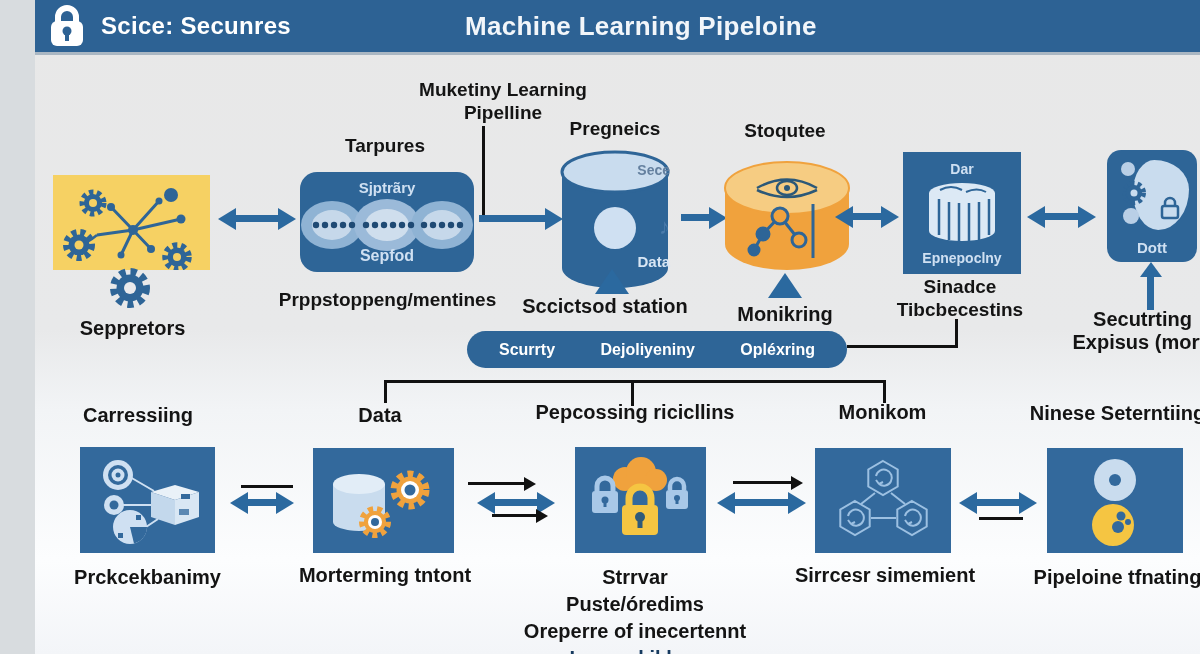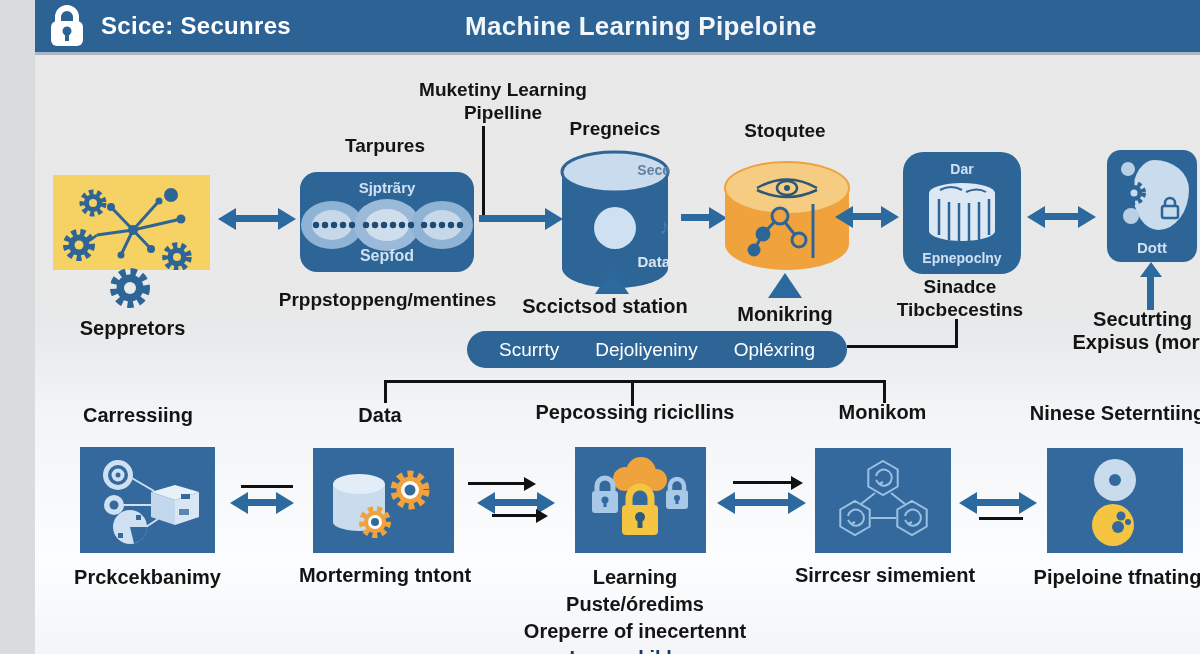--- a/index.html
+++ b/index.html
@@ -33,21 +33,21 @@
      width:0;height:0;border-top:7px solid transparent;border-bottom:7px solid transparent;border-left:12px solid #111;}
   .kv{position:absolute;width:3px;background:#111;}
   
   .va{position:absolute;width:7px;background:#2b699f;}
   .va::before{content:"";position:absolute;top:-15px;left:50%;transform:translateX(-50%);
      width:0;height:0;border-left:11px solid transparent;border-right:11px solid transparent;border-bottom:15px solid #2b699f;}
   .tri-up{position:absolute;width:0;height:0;border-left:17px solid transparent;border-right:17px solid transparent;border-bottom:25px solid #2b699f;}
   
   .pill{position:absolute;left:432px;top:331px;width:380px;height:37px;border-radius:19px;background:#2e6597;
         display:flex;align-items:center;justify-content:space-between;padding:0 32px;box-sizing:border-box;}
-  .pill span{color:#fff;font-weight:normal;font-size:19px;}
+  .pill span{color:#fff;font-weight:bold;font-size:16px;}
   
   .ovl{position:absolute;text-align:right;font-weight:bold;}
   .line4{color:#163a5f;text-decoration:underline;}
 </style>
 </head>
 <body>
 
 <div class="stage">
 
   <div class="hdr">
@@ -178,21 +178,21 @@
       <circle cx="76" cy="80" r="7" fill="#f0a23d"></circle>
         <circle cx="31" cy="90" r="5" fill="#2e6597"></circle>
       <path d="M90 44 V98"></path>
     </g>
   </svg>
   <div class="tri-up" style="left:733px;top:273px;"></div>
   <div class="lbl f20" style="left:660px;top:303px;width:180px;">Monikring</div>
 
   <div class="ba hl hr" style="left:818px;top:213px;width:28px;"></div>
 
-  <div class="node" style="left:868px;top:152px;width:118px;height:122px;border-radius:20px;">
+  <div class="node" style="left:868px;top:152px;width:118px;height:122px;border-radius:0;">
     <div class="inbox-t" style="top:9px;font-size:14px;">Dar</div>
     <svg width="70" height="66" viewBox="0 0 70 66" style="position:absolute;left:24px;top:30px;">
       <ellipse cx="35" cy="11" rx="33" ry="10" fill="#dce9f5"></ellipse>
       <path d="M2 11 v38 a33 10 0 0 0 66 0 v-38" fill="#dce9f5"></path>
       <path d="M12 17 v36 M22 20 v38 M32 21 v38 M42 21 v38 M52 20 v38 M62 17 v36" stroke="#2e6597" stroke-width="2.5"></path>
       <path d="M13 8 q11 -6 22 0 M39 10 q11 -5 20 0" stroke="#2e6597" stroke-width="2" fill="none"></path>
     </svg>
     <div class="inbox-b" style="bottom:8px;font-size:14px;">Epnepoclny</div>
   </div>
   <div class="lbl" style="left:845px;top:275px;width:160px;">
@@ -364,21 +364,21 @@
         <circle cx="74" cy="68" r="4.5" fill="#33699c"></circle>
           <circle cx="81" cy="74" r="3" fill="#33699c"></circle>
         <circle cx="71" cy="79" r="6" fill="#33699c"></circle>
       </g>
     </svg>
   </div>
 
   <div class="lbl f20" style="left:25px;top:566px;width:175px;">Prckcekbanimy</div>
   <div class="lbl f20" style="left:255px;top:564px;width:190px;">Morterming tntont</div>
   <div class="lbl f20" style="left:450px;top:564px;width:300px;line-height:27px;">
-    <span>Learning</span><br>
+    <span>Strrvar</span><br>
     <span>Puste/óredims</span><br>
     <span>Oreperre of inecertennt</span><br>
     <span class="line4">Iwene rkiklme</span>
   </div>
   <div class="lbl f20" style="left:750px;top:564px;width:200px;">Sirrcesr simemient</div>
   <div class="lbl f20" style="left:985px;top:566px;width:195px;">Pipeloine tfnating</div>
 
 </div>
 
 </body></html>

